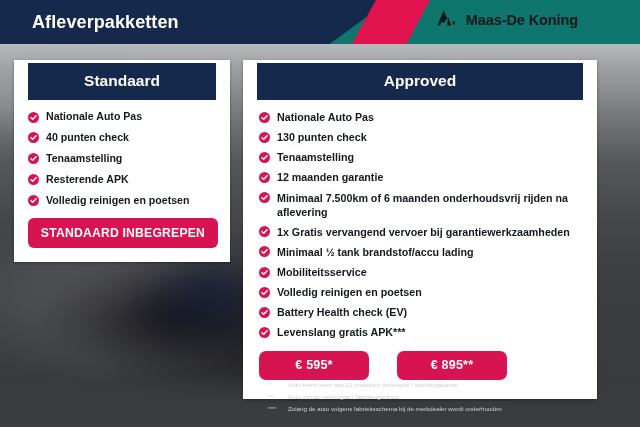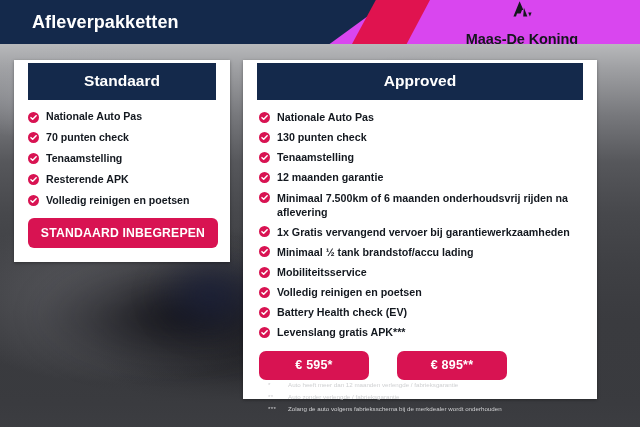--- a/index.html
+++ b/index.html
@@ -58,21 +58,21 @@
     position: absolute;
     left: 0; right: 0; bottom: 0; height: 52px;
     background: linear-gradient(to bottom, rgba(55,56,60,0) 0%, rgba(58,59,63,1) 55%, #3c3d41 100%);
   }
 
   
   .header {
     position: absolute;
     left: 0; top: 0;
     width: 640px; height: 44px;
-    background: #d946ef;
+    background: #0f766e;
     overflow: hidden;
   }
   .header-navy {
     position: absolute;
     left: 0; top: 0;
     width: 390px; height: 44px;
     background: #14294b;
     clip-path: polygon(0 0, 100% 0, 84.5% 100%, 0 100%);
   }
   .header-pink {
@@ -88,21 +88,21 @@
     display: flex; align-items: center;
     color: #ffffff;
     font-size: 18px;
     font-weight: bold;
     letter-spacing: 0.1px;
     white-space: nowrap;
   }
   .brand {
     position: absolute;
     right: 62px; top: 0; height: 40px;
-    display: flex; align-items: center; gap: 9px; flex-direction: column;
+    display: flex; align-items: center; gap: 9px;
   }
   .brand-mark { display: block; }
   .brand-name {
     color: #14181c;
     font-size: 14.5px;
     font-weight: bold;
     letter-spacing: -0.1px;
     white-space: nowrap;
   }
 
@@ -239,21 +239,21 @@
           </span>
           <span>Nationale Auto Pas</span>
         </li>
         <li>
           <span class="check-icon">
             <svg width="11" height="11" viewBox="0 0 16 16" aria-hidden="true">
               <circle cx="8" cy="8" r="8" fill="#d81352"></circle>
               <path d="M4.3 8.2 L6.8 10.7 L11.8 5.3" fill="none" stroke="#ffffff" stroke-width="2.1" stroke-linecap="round" stroke-linejoin="round"></path>
             </svg>
           </span>
-          <span>70 punten check</span>
+          <span>40 punten check</span>
         </li>
         <li>
           <span class="check-icon">
             <svg width="11" height="11" viewBox="0 0 16 16" aria-hidden="true">
               <circle cx="8" cy="8" r="8" fill="#d81352"></circle>
               <path d="M4.3 8.2 L6.8 10.7 L11.8 5.3" fill="none" stroke="#ffffff" stroke-width="2.1" stroke-linecap="round" stroke-linejoin="round"></path>
             </svg>
           </span>
           <span>Tenaamstelling</span>
         </li>

